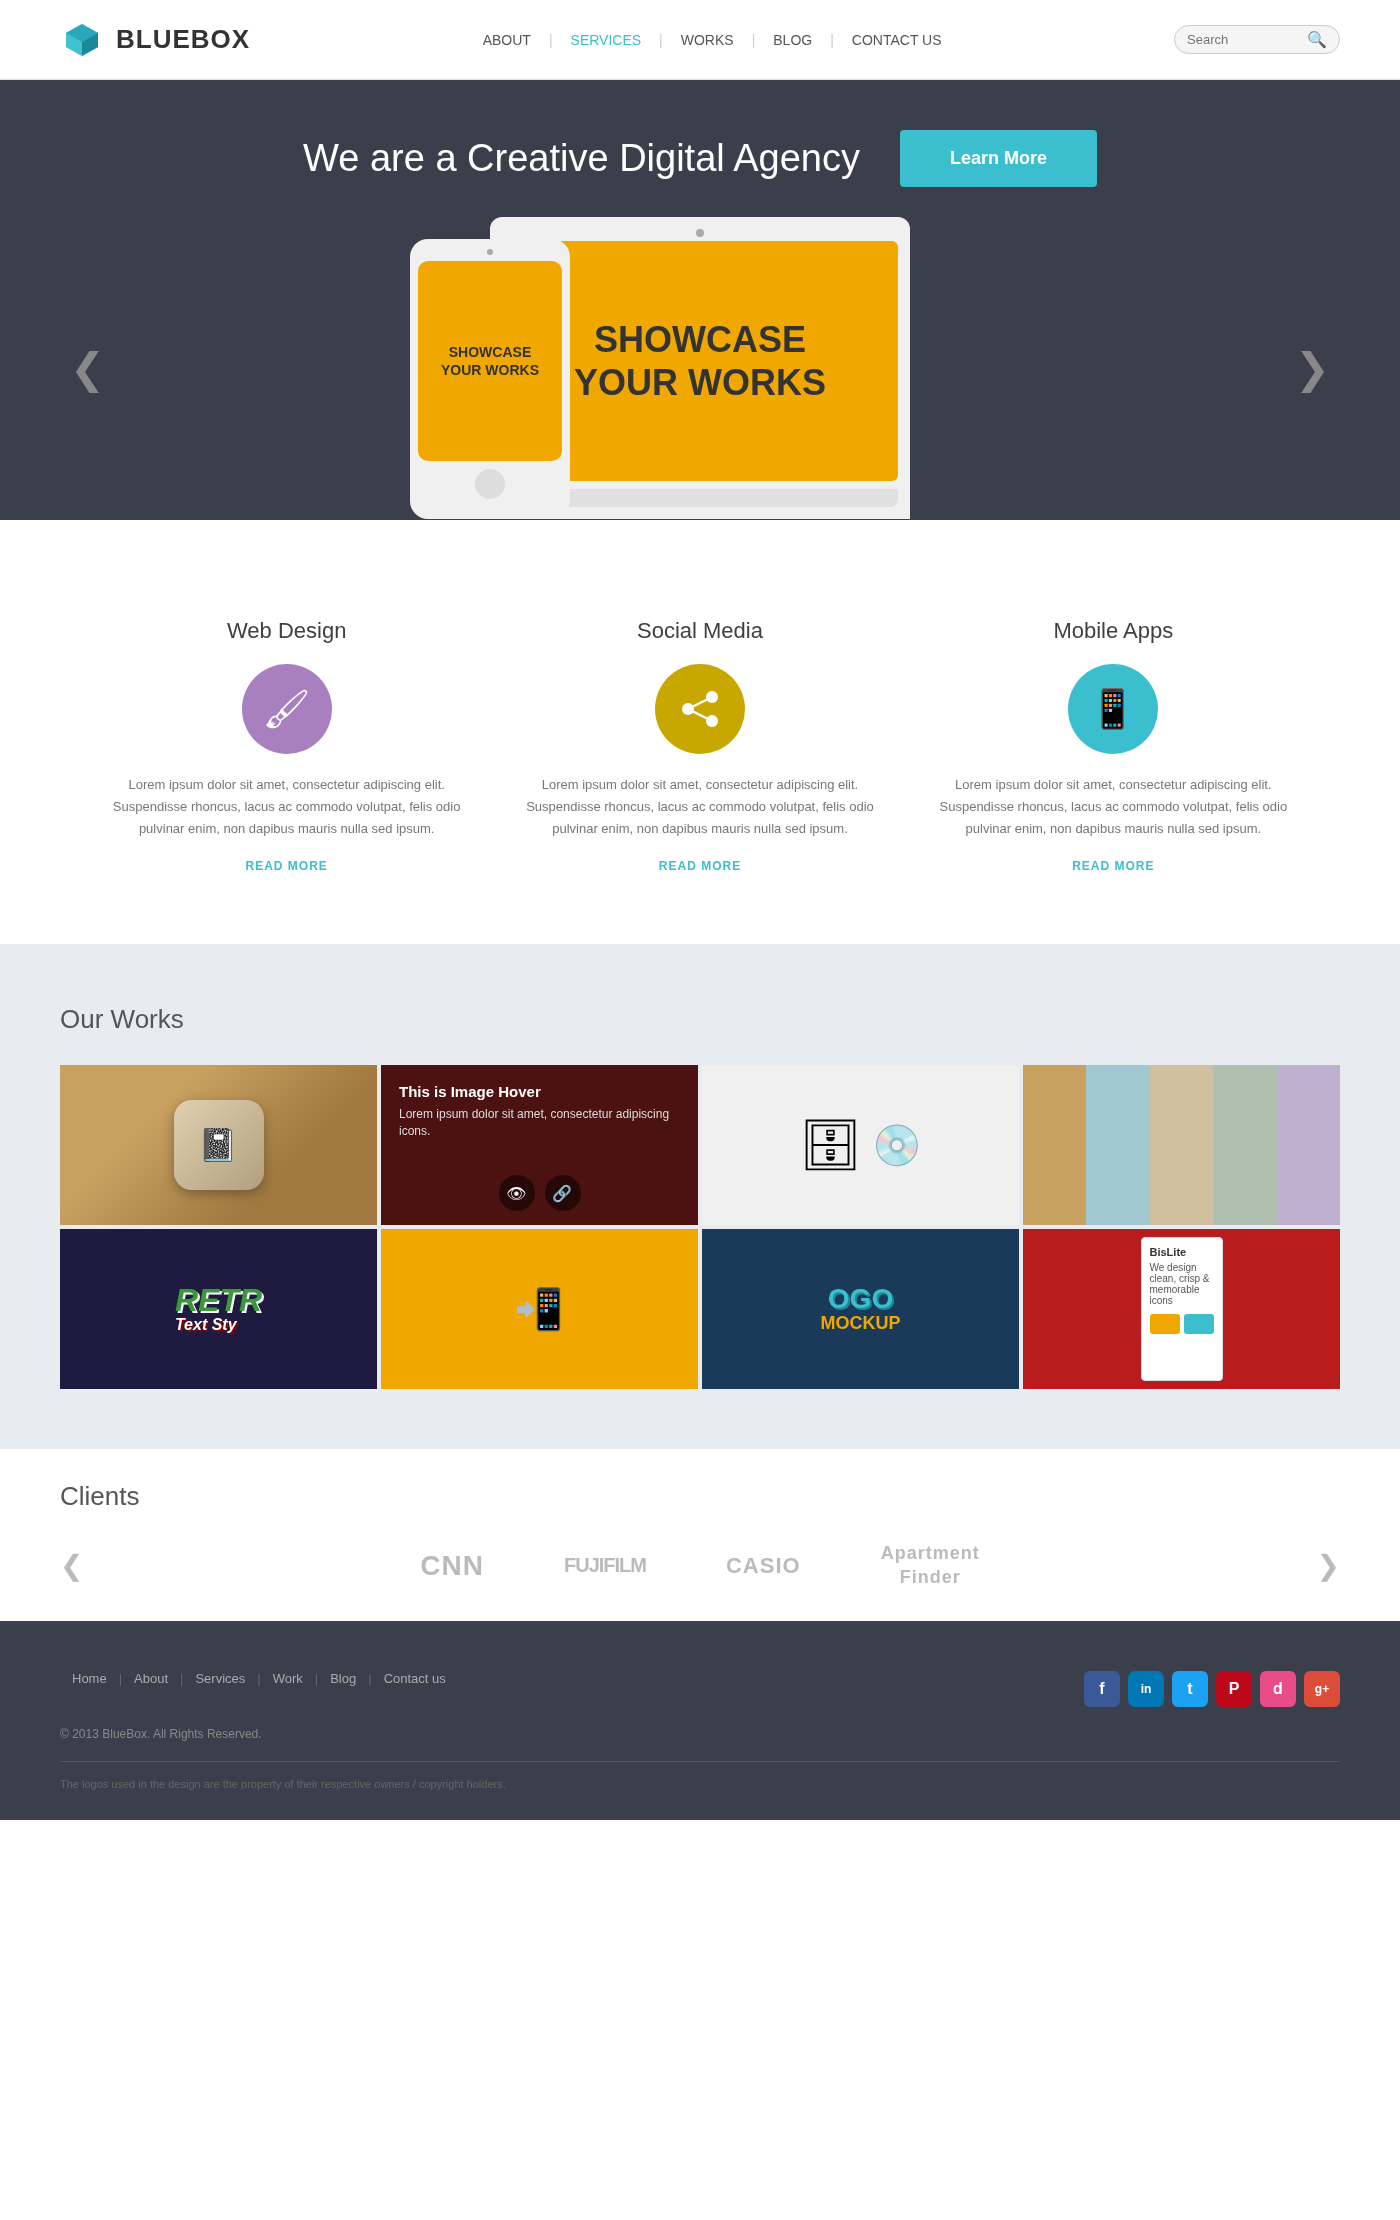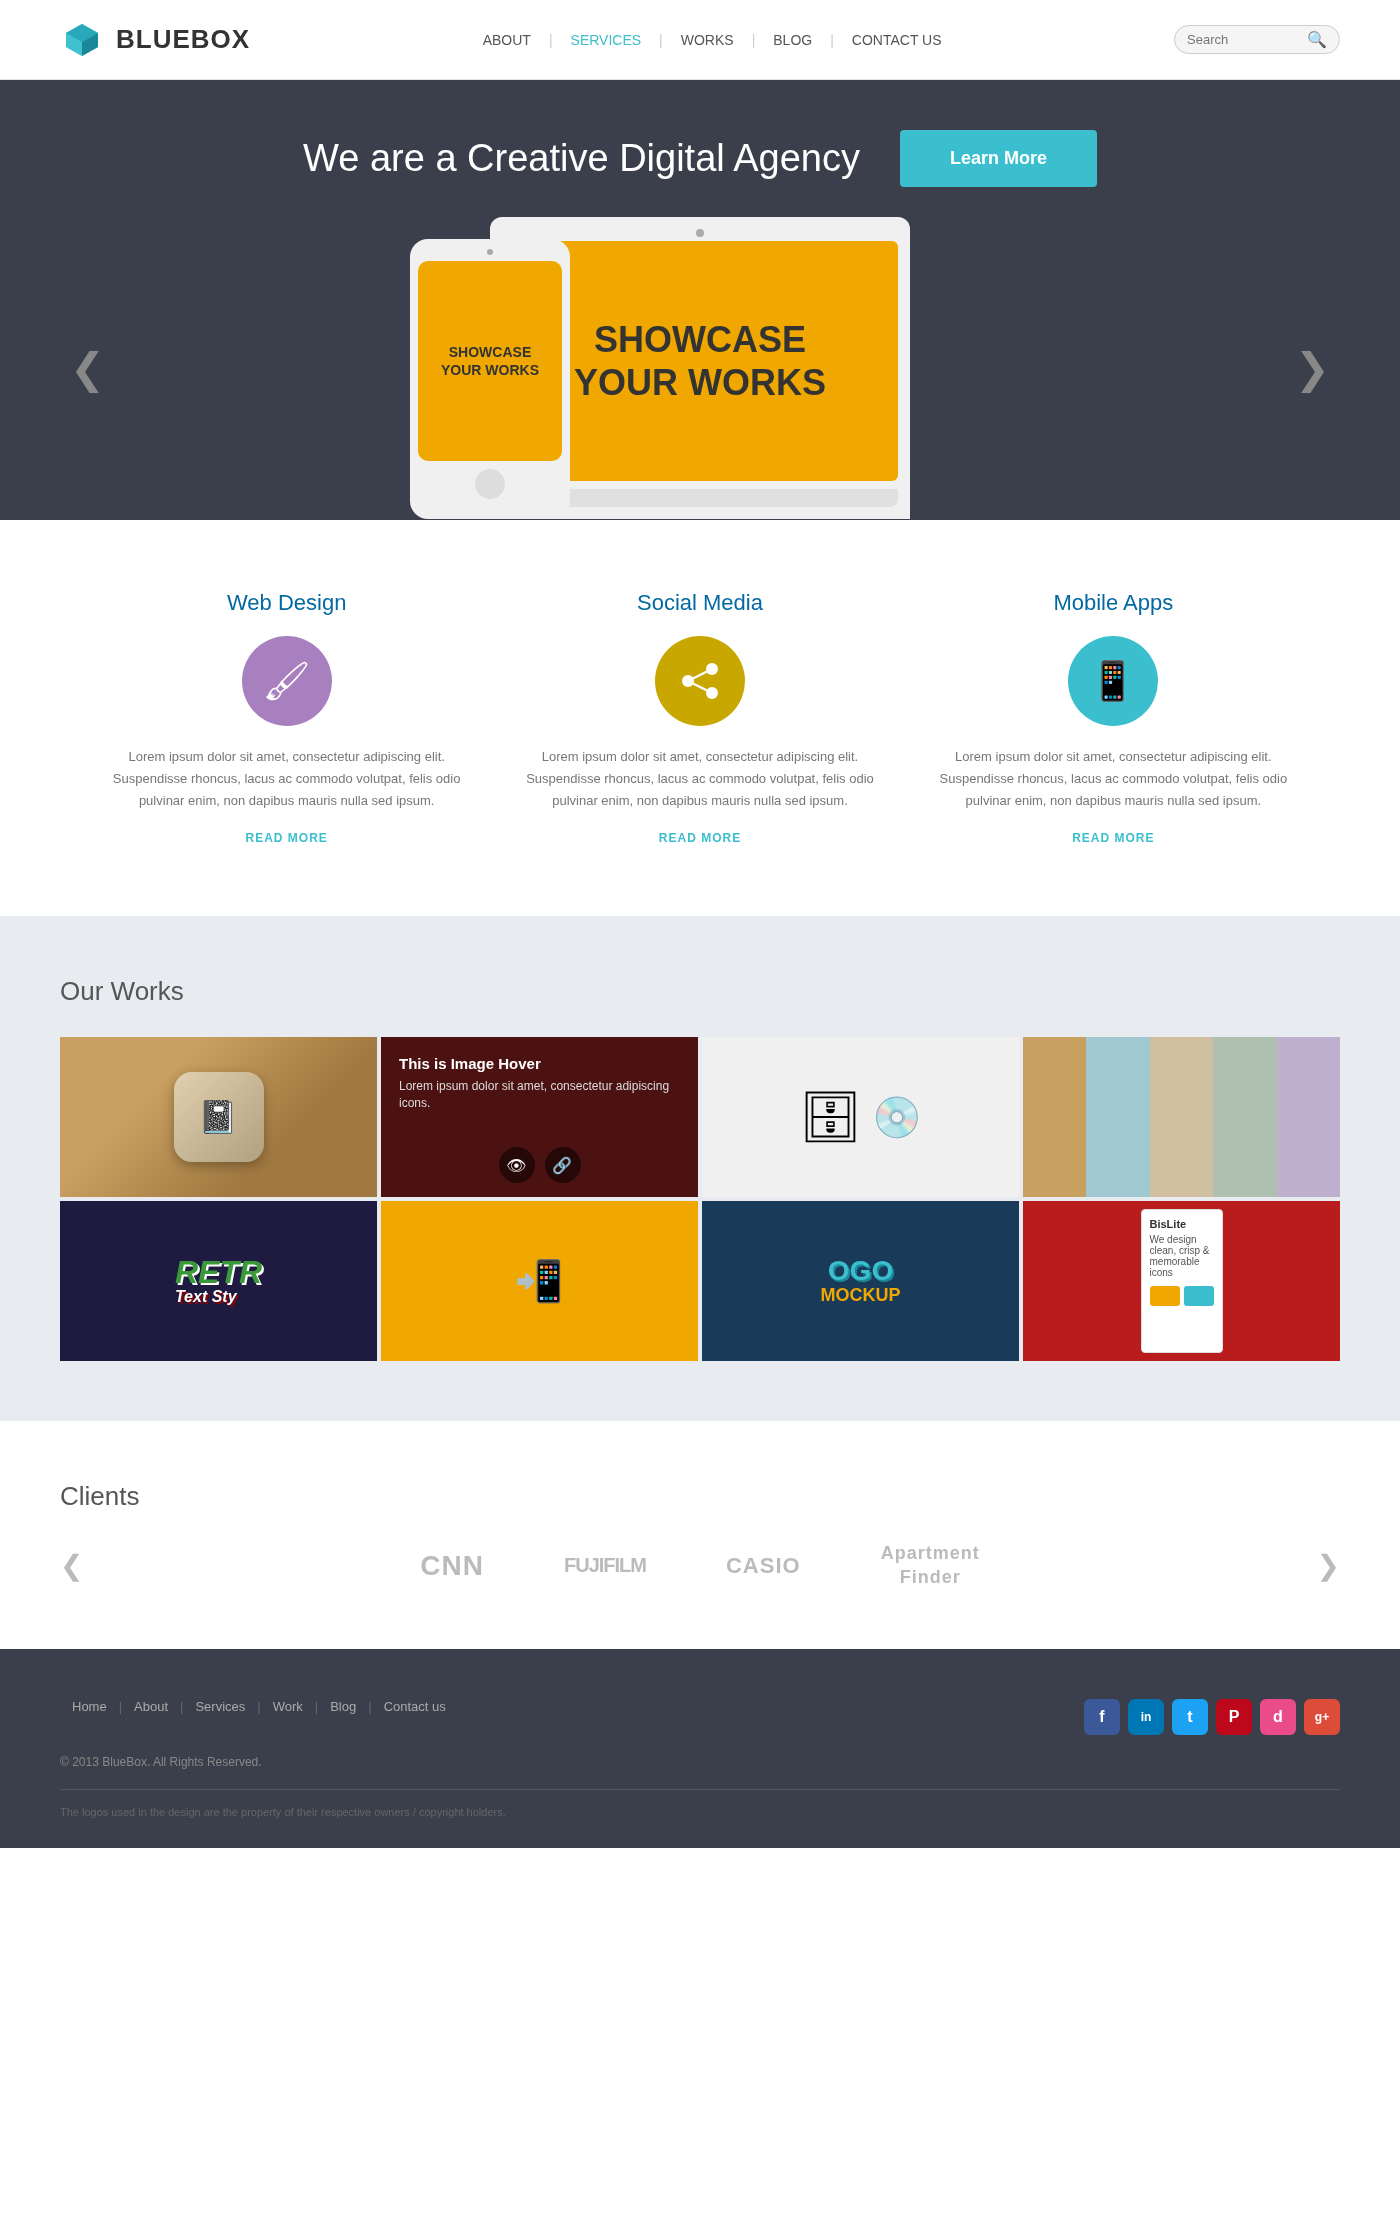--- a/index.html
+++ b/index.html
@@ -217,23 +217,24 @@
     }
     .services-grid {
       display: grid;
       grid-template-columns: 1fr 1fr 1fr;
       gap: 40px;
       text-align: center;
     }
     .service-item {}
     .service-title {
       font-size: 22px;
-      color: #0369a1;
+      color: #404040;
       margin-bottom: 20px;
       font-weight: 400;
+      margin-top: 28px;
     }
     .service-icon-circle {
       width: 90px;
       height: 90px;
       border-radius: 50%;
       margin: 0 auto 20px;
       display: flex;
       align-items: center;
       justify-content: center;
       font-size: 38px;
@@ -354,21 +355,21 @@
     .db-icons {
       display: flex;
       gap: 10px;
       align-items: center;
       font-size: 40px;
     }
 
     
     .clients-section {
       background: #fff;
-      padding: 60px 60px;
+      padding: 32px 60px;
     }
     .clients-row {
       display: flex;
       align-items: center;
       justify-content: space-between;
     }
     .clients-arrow {
       font-size: 28px;
       color: #bbb;
       cursor: pointer;

